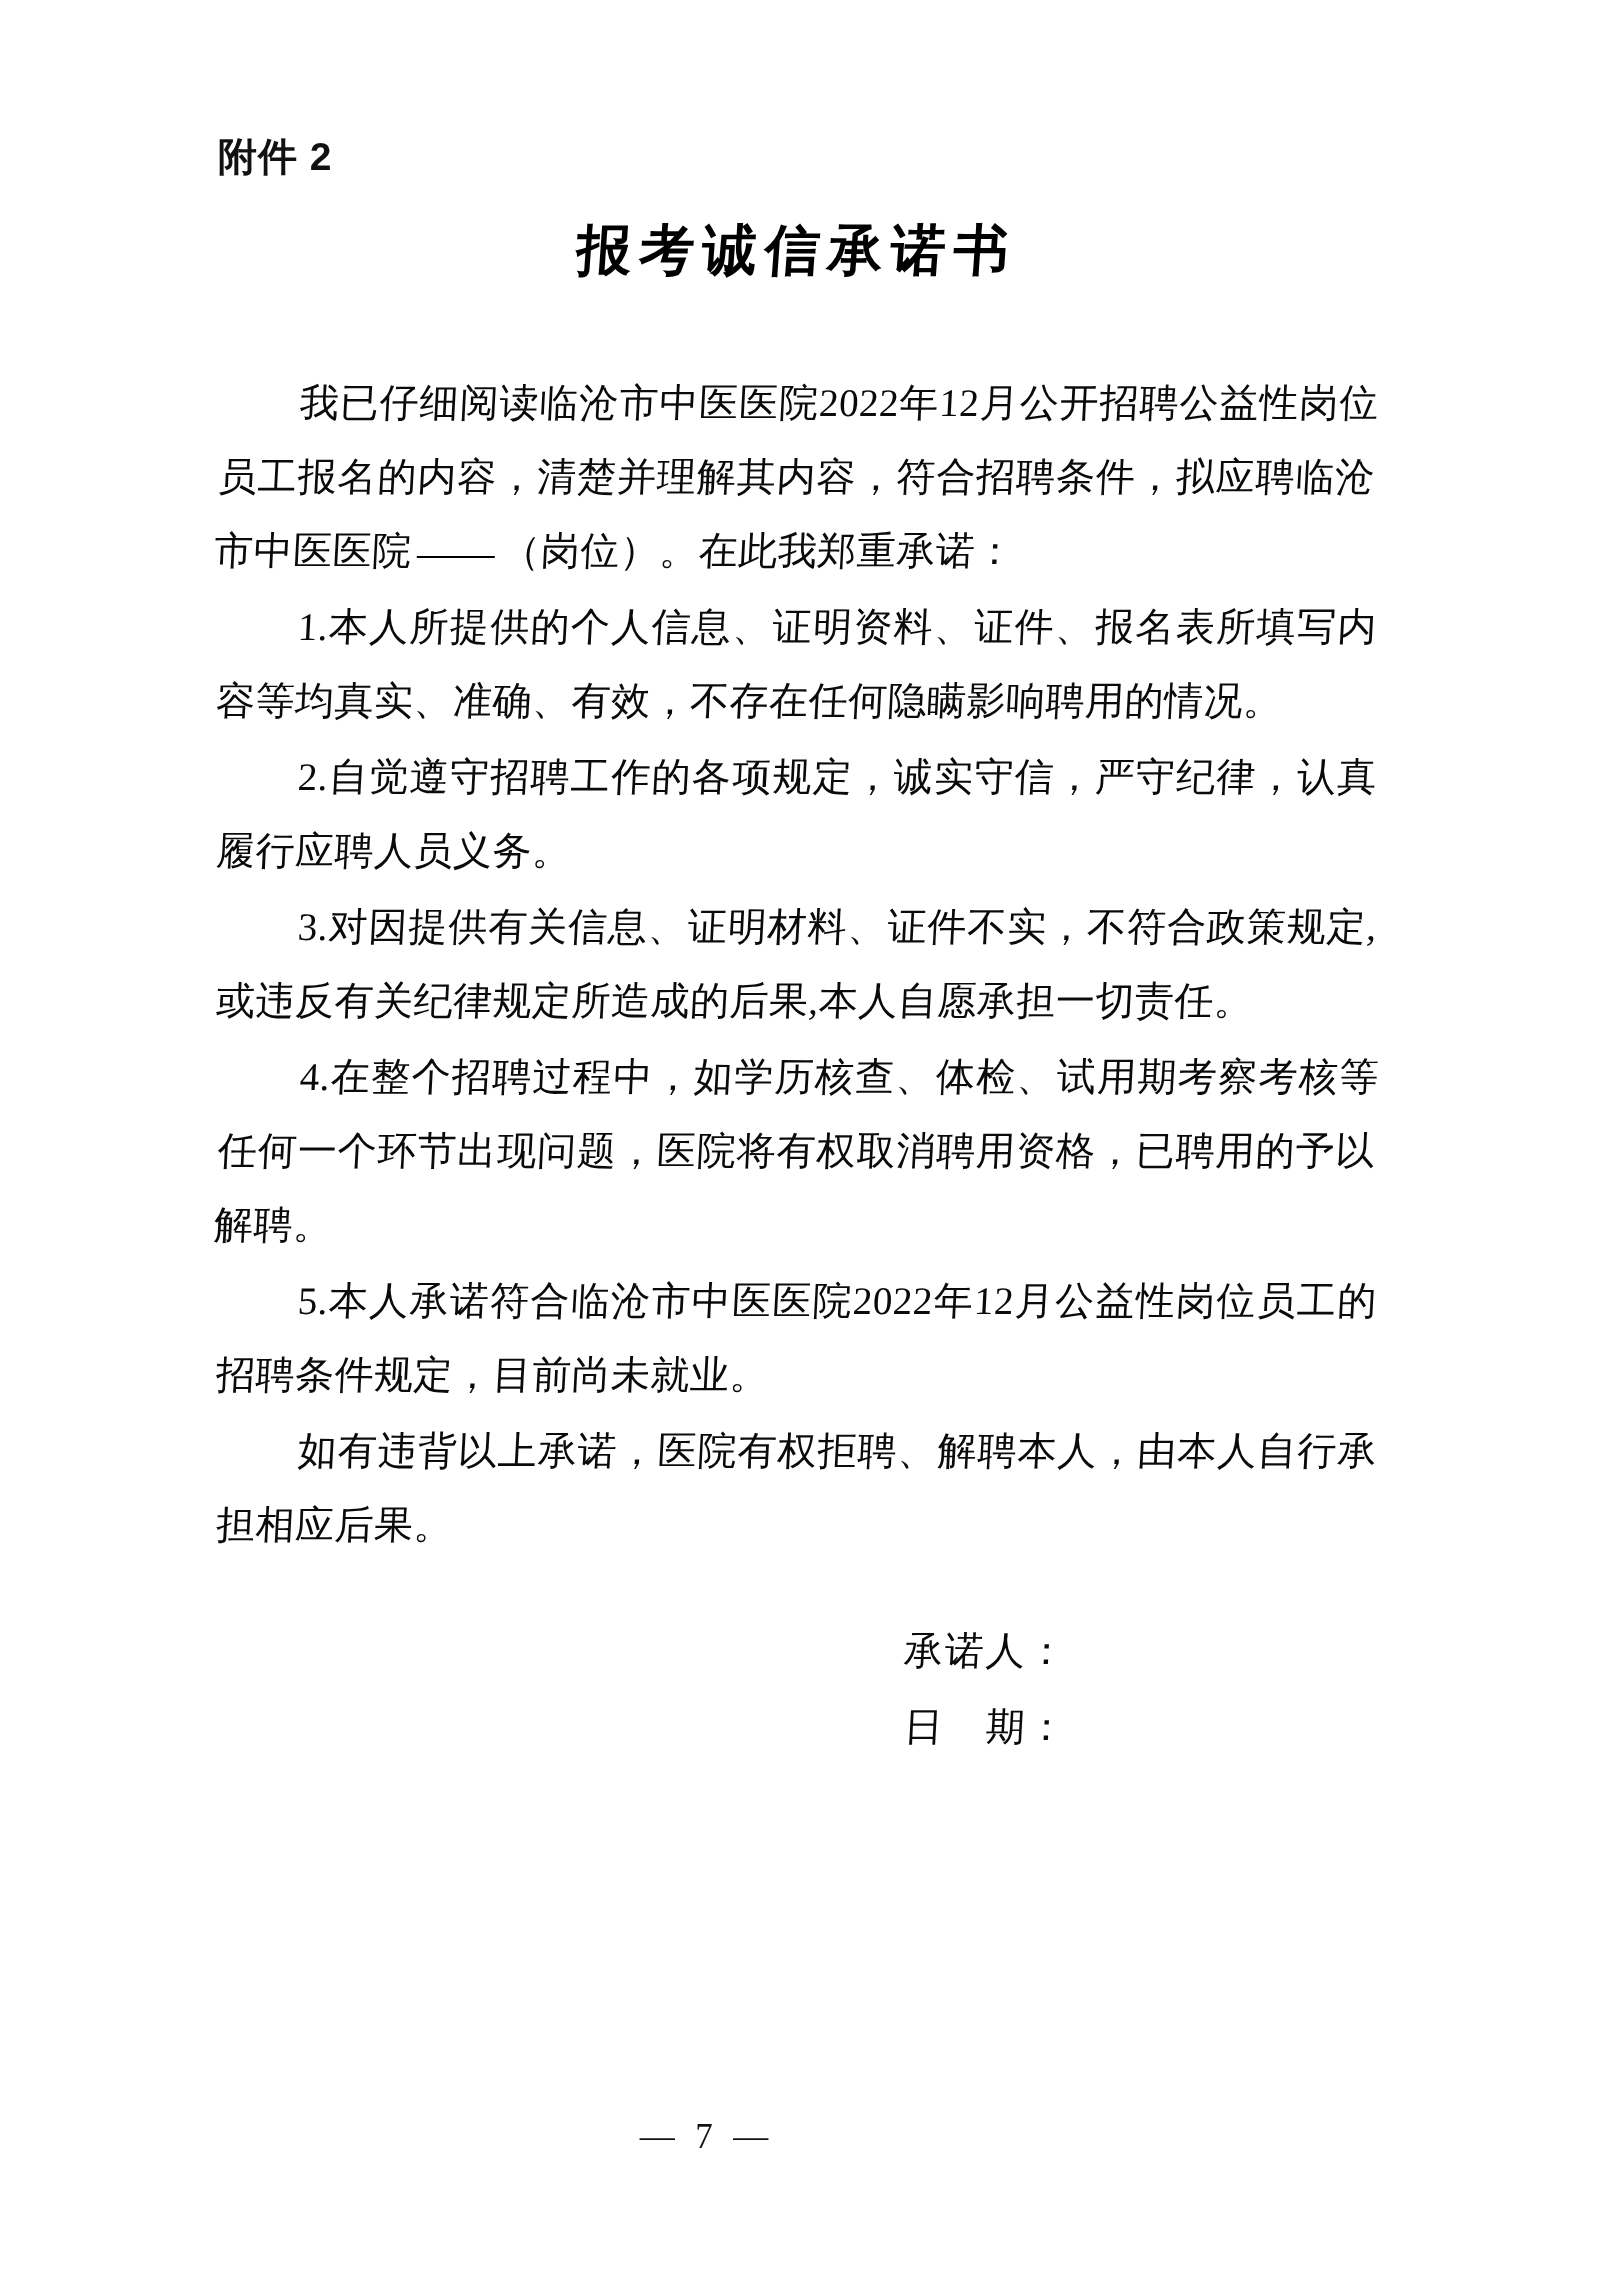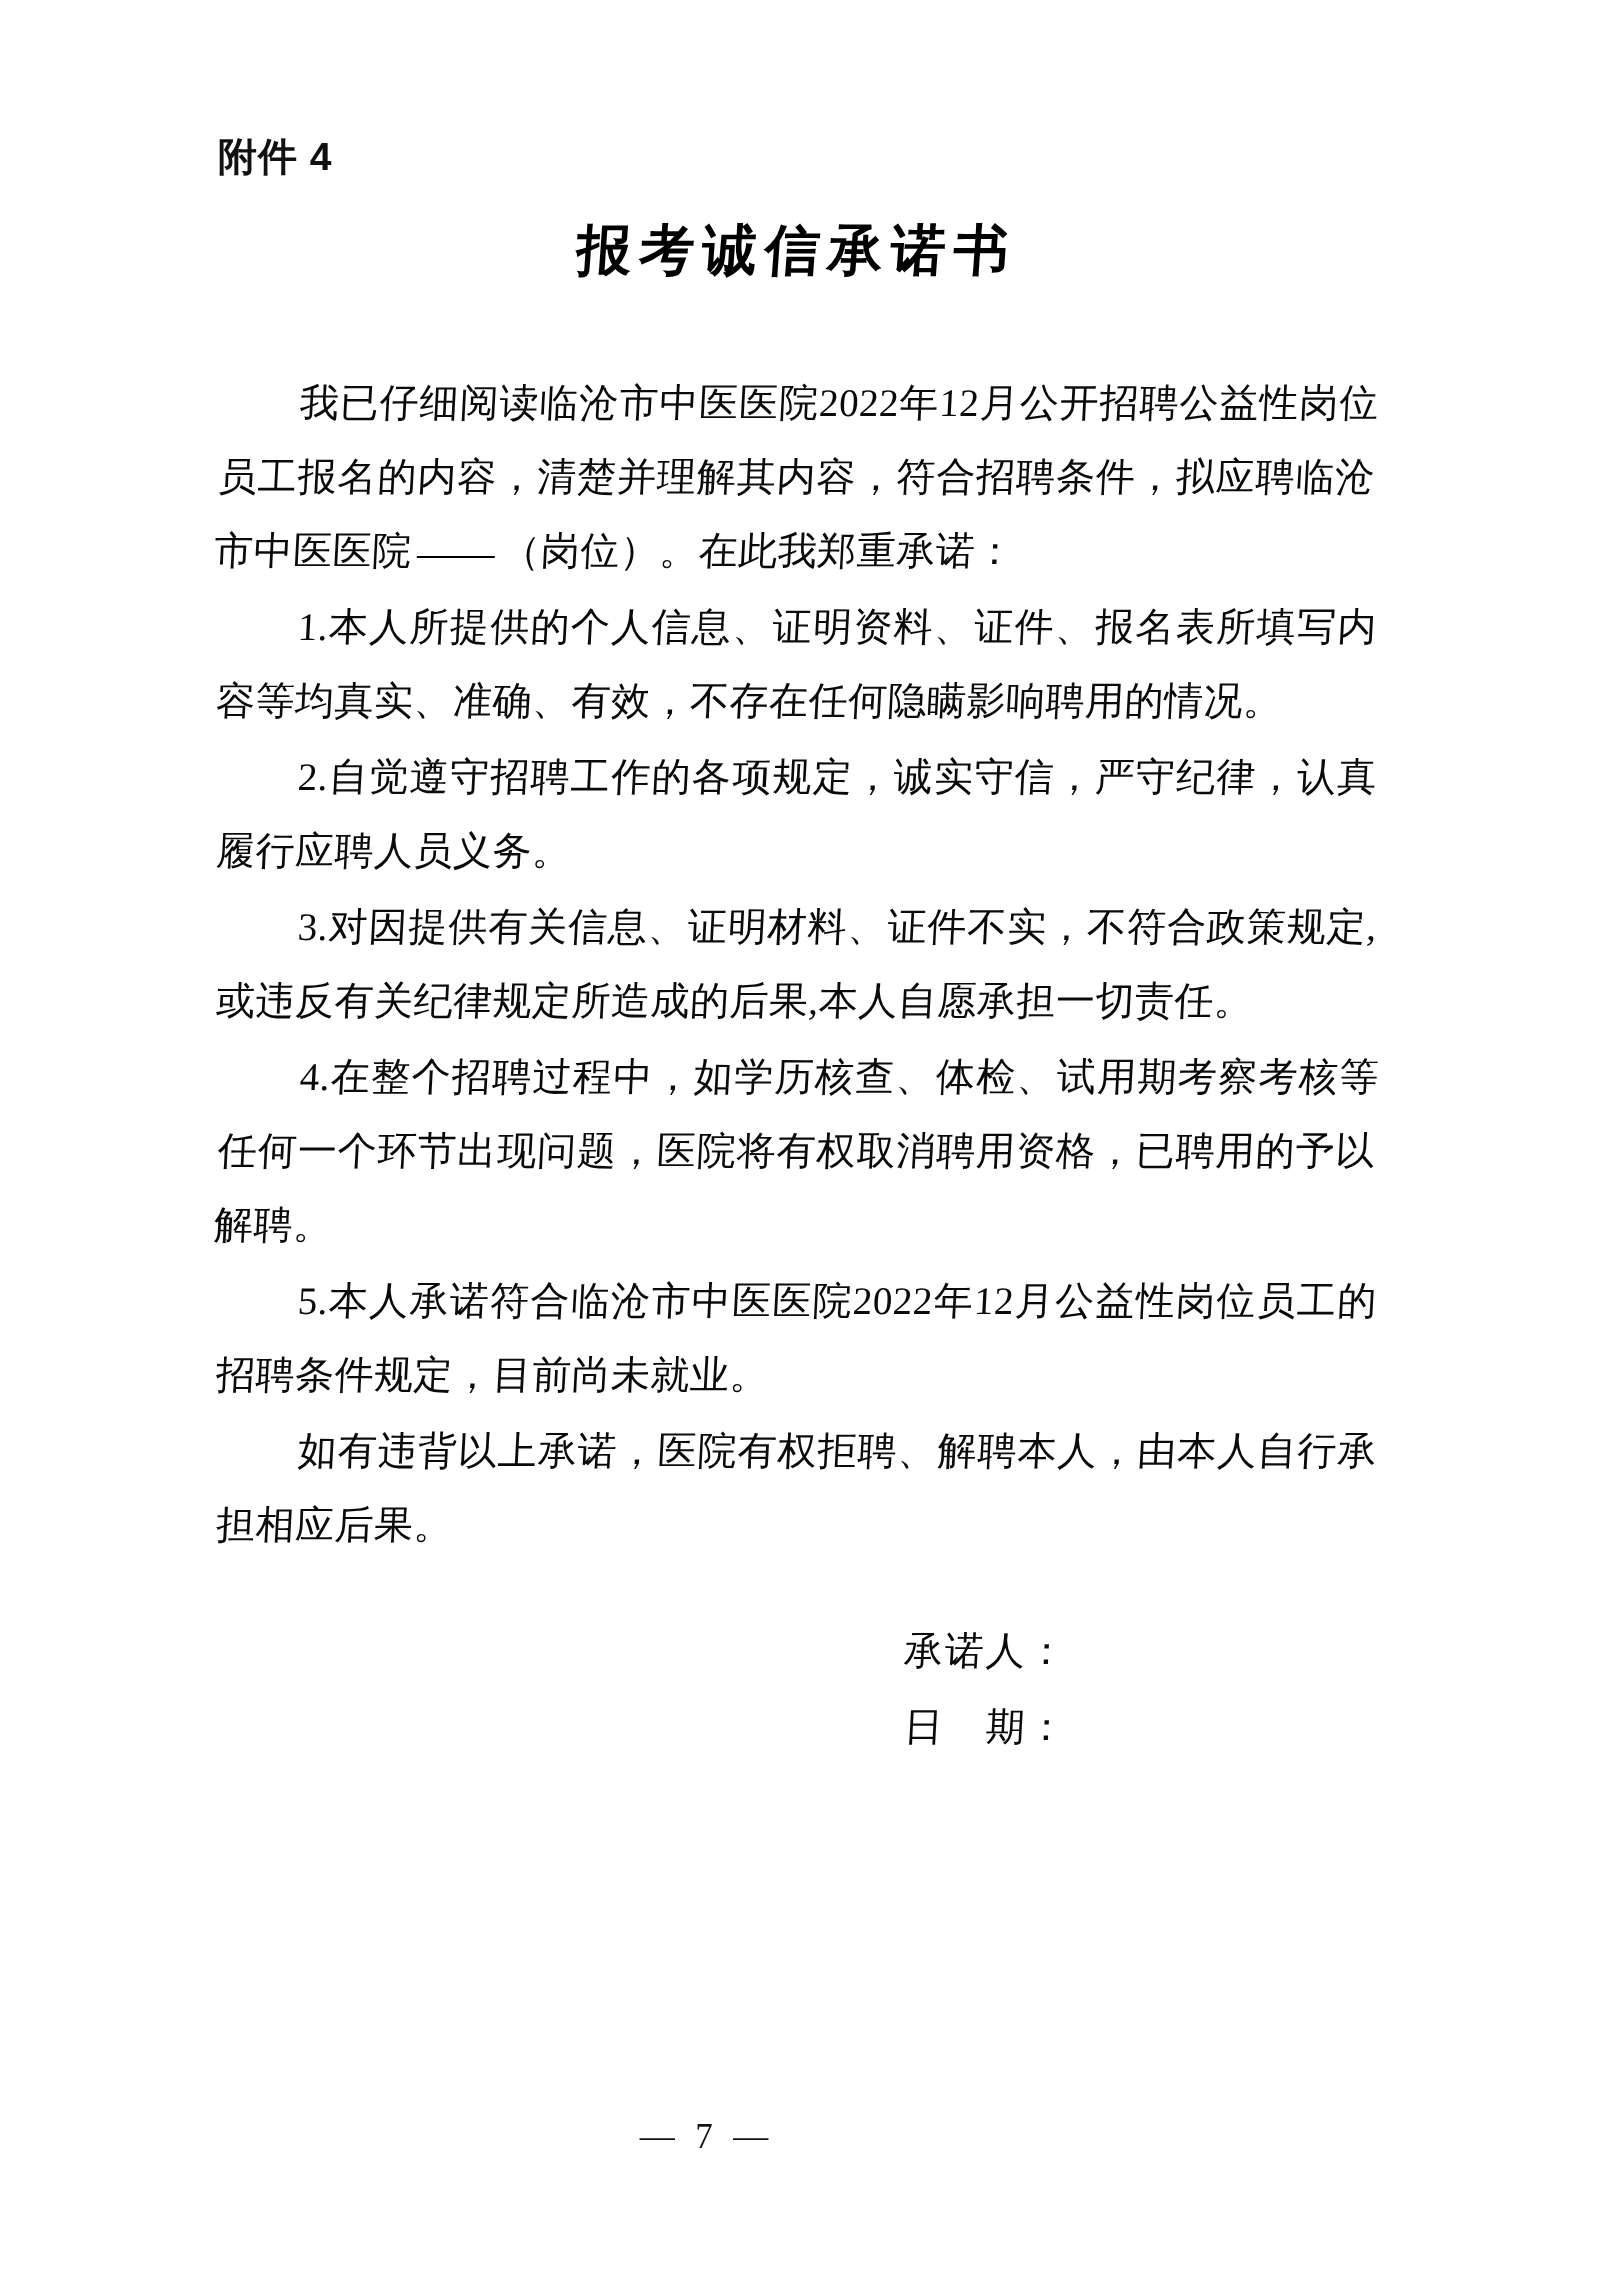--- a/index.html
+++ b/index.html
@@ -109,21 +109,21 @@
     color: #111111;
   }
 </style>
 </head>
 <body>
 
 <div class="page">
 
   <div class="content">
 
-    <div class="attachment-label">附件 4</div>
+    <div class="attachment-label">附件 2</div>
 
     <div class="doc-title">报考诚信承诺书</div>
 
     <div class="body-block">
 
       <p class="para"><span>我已仔细阅读临沧市中医医院2022年12月公开招聘公益性岗位员工报名的内容，清楚并理解其内容，符合招聘条件，拟应聘临沧市中医医院</span><span class="blank-line"></span><span>（岗位）。在此我郑重承诺：</span></p>
 
       <p class="para">1.本人所提供的个人信息、证明资料、证件、报名表所填写内容等均真实、准确、有效，不存在任何隐瞒影响聘用的情况。</p>
 
       <p class="para">2.自觉遵守招聘工作的各项规定，诚实守信，严守纪律，认真履行应聘人员义务。</p>

